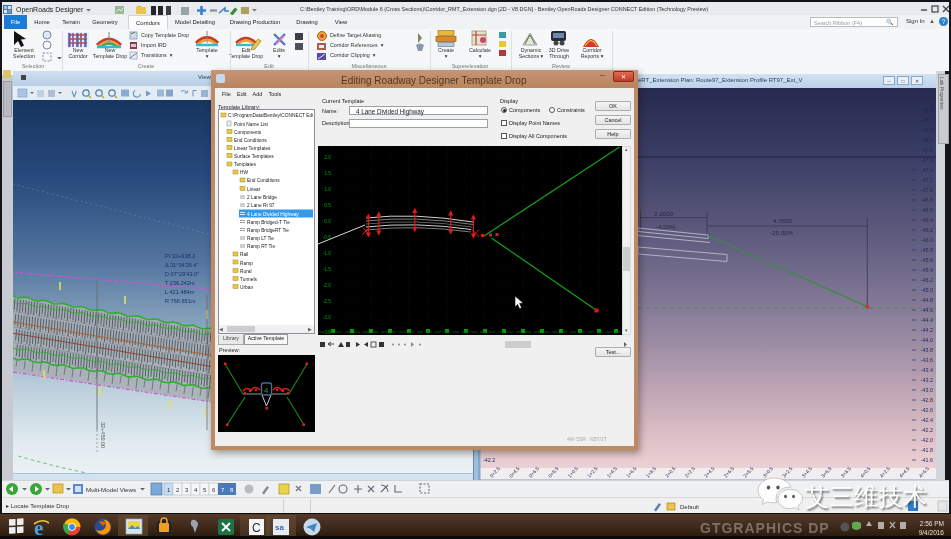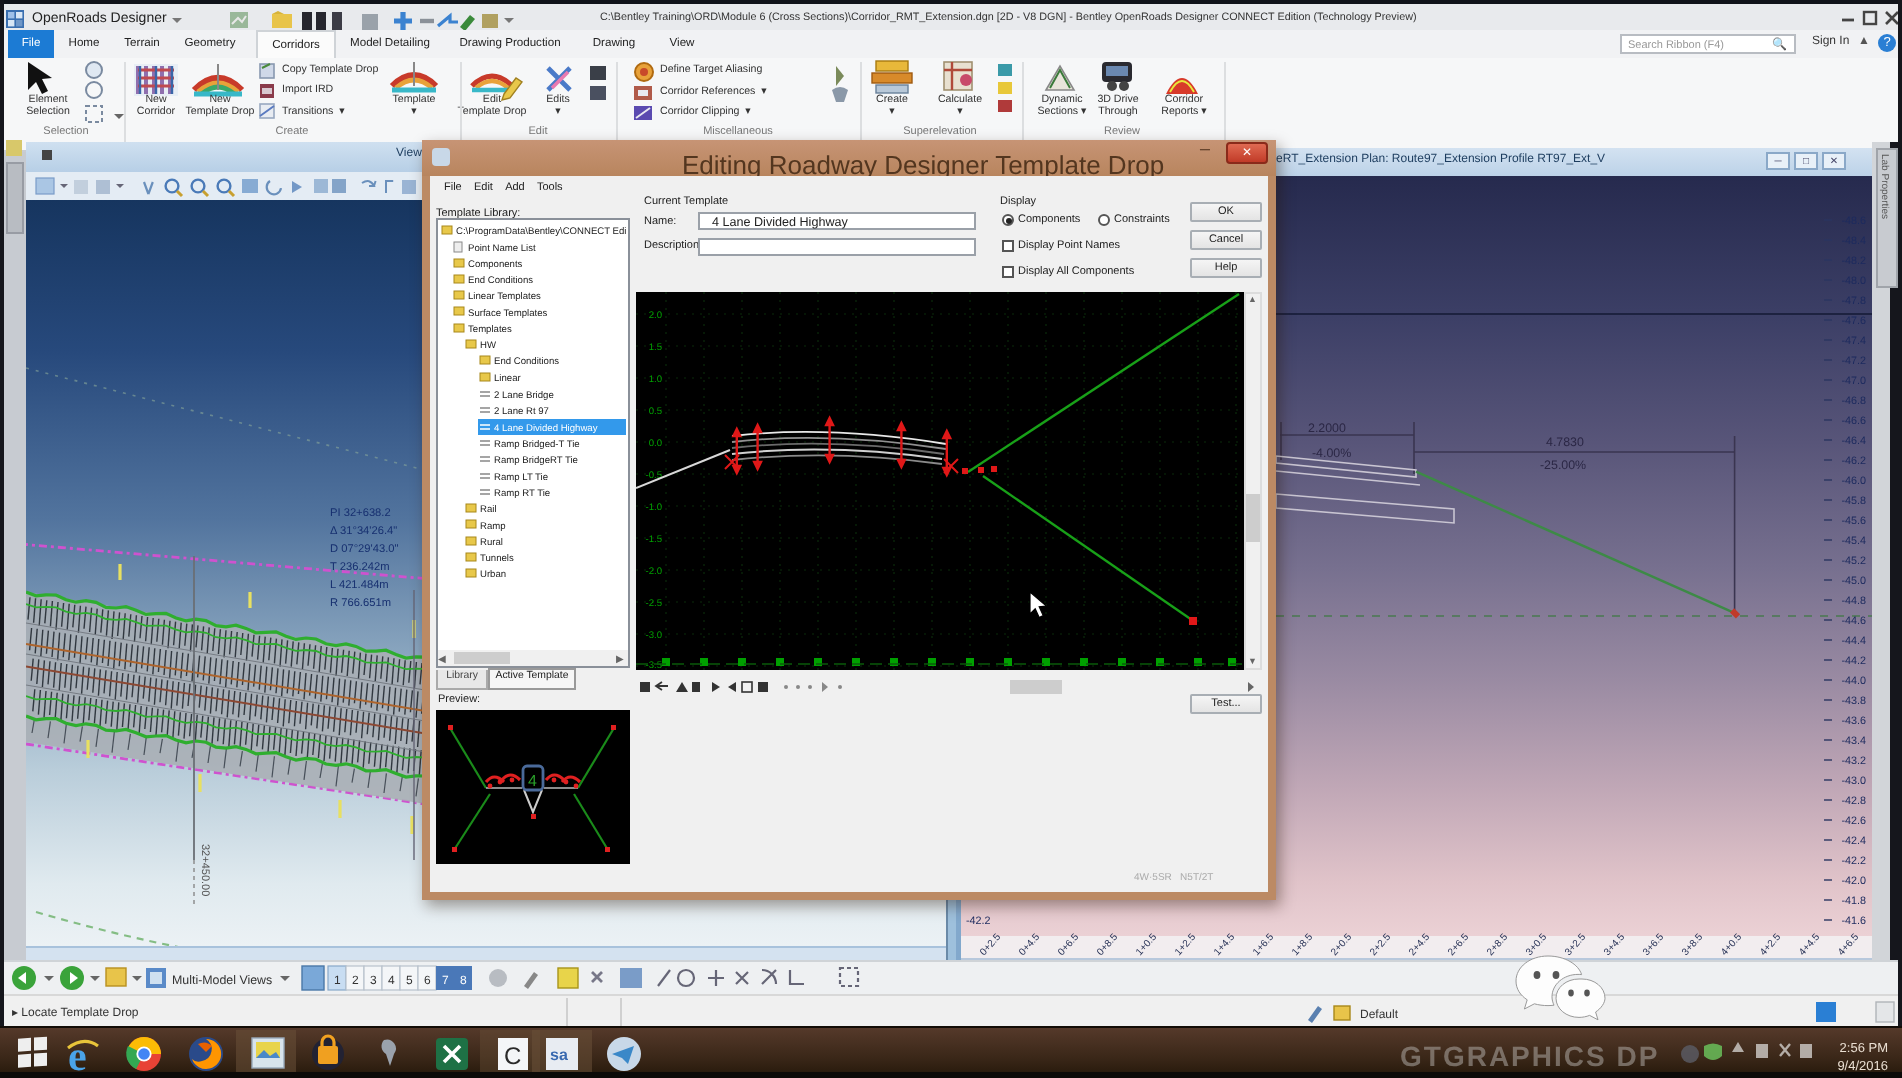--- a/index.html
+++ b/index.html
@@ -27,21 +27,21 @@
 #profttl { position:absolute; left:0; top:0; width:458px; height:14px; background:linear-gradient(#d3e2f1,#bcd2e8); font-size:6px; color:#1c3c5e; }
 #rdock { position:absolute; left:936px; top:71px; width:15px; height:442px; background:#d2d5d9; border-right:6px solid #15161c; }
 
 #viewbar { position:absolute; left:0; top:480px; width:951px; height:17px; background:#eef0f2; border-top:1px solid #cfd3d7; }
 #statusbar { position:absolute; left:0; top:497px; width:951px; height:16px; background:#f0f0f0; border-top:1px solid #d8d8d8; font-size:6px; color:#333; }
 #taskbar { position:absolute; left:0; top:513px; width:951px; height:26px; background:linear-gradient(#55392a,#3a2718 60%,#241709); border-top:1px solid #120c06; }
 
 #dlg { position:absolute; left:211px; top:70px; width:427px; height:380px; background:#bc8a64; box-shadow:2px 3px 7px rgba(40,20,5,0.4); z-index:20; }
 #dlgbody { position:absolute; left:4px; top:18px; width:419px; height:358px; background:#f0f0f0; }
 #dlgttl { position:absolute; left:0; top:0; width:427px; height:18px; background:linear-gradient(#c79475,#b8855e); }
-#dlgttl .txt { position:absolute; left:130px; top:4.5px; font-size:13px; color:#53361f; }
+#dlgttl .txt { position:absolute; left:130px; top:4.5px; font-size:10px; color:#53361f; }
 .fld { position:absolute; background:#fff; border:1px solid #9aa0a8; font-size:5.8px; color:#222; }
 .btn { position:absolute; width:36px; height:10px; background:linear-gradient(#f5f5f5,#e4e4e4); border:1px solid #a8aeb4; font-size:5.5px; color:#222; text-align:center; line-height:8.5px; border-radius:1px; }
 .lbl { position:absolute; font-size:5.5px; color:#222; white-space:nowrap; }
 
 #wm { position:absolute; left:752px; top:474px; width:199px; height:42px; z-index:60; }
 #wm .txt { position:absolute; left:53px; top:7px; font-size:24px; color:#fff; text-shadow:1.5px 2px 2px rgba(70,70,70,0.75); font-weight:400; letter-spacing:0.5px; }
 </style>
 </head>
 <body>
 <div id="app">
@@ -1397,13 +1397,14 @@
       <path d="M22 4 C13 4 6 9.5 6 16.5 c0 4 2.2 7.2 5.6 9.4 l-1.4 4.6 5 -2.6 c2.1 0.6 4.4 0.9 6.8 0.9 1 0 2 -0.1 3 -0.2 -0.6 -1.3 -1 -2.7 -1 -4.2 0 -6.2 5.8 -11.2 13 -11.2 0.6 0 1.2 0 1.8 0.1 C37.3 8.2 30.4 4 22 4 z" stroke="#999" stroke-width="0.5"></path>
       <path d="M37.5 15.5 c-6.4 0 -11.5 4.3 -11.5 9.6 0 5.3 5.1 9.6 11.5 9.6 1.9 0 3.7 -0.4 5.3 -1 l4.2 2.2 -1.2 -3.9 c2.8 -1.8 4.7 -4.6 4.7 -6.9 0 -5.3 -5.1 -9.6 -11.5 -9.6 z" stroke="#999" stroke-width="0.5"></path>
     </g>
     <g fill="#555">
       <ellipse cx="16.5" cy="13.5" rx="1.7" ry="2"></ellipse>
       <ellipse cx="26" cy="13.5" rx="1.7" ry="2"></ellipse>
       <ellipse cx="33.5" cy="22.5" rx="1.4" ry="1.7"></ellipse>
       <ellipse cx="41.5" cy="22.5" rx="1.4" ry="1.7"></ellipse>
     </g>
   </svg>
+  <div class="txt">艾三维技术</div>
 </div>
 
 </body></html>

